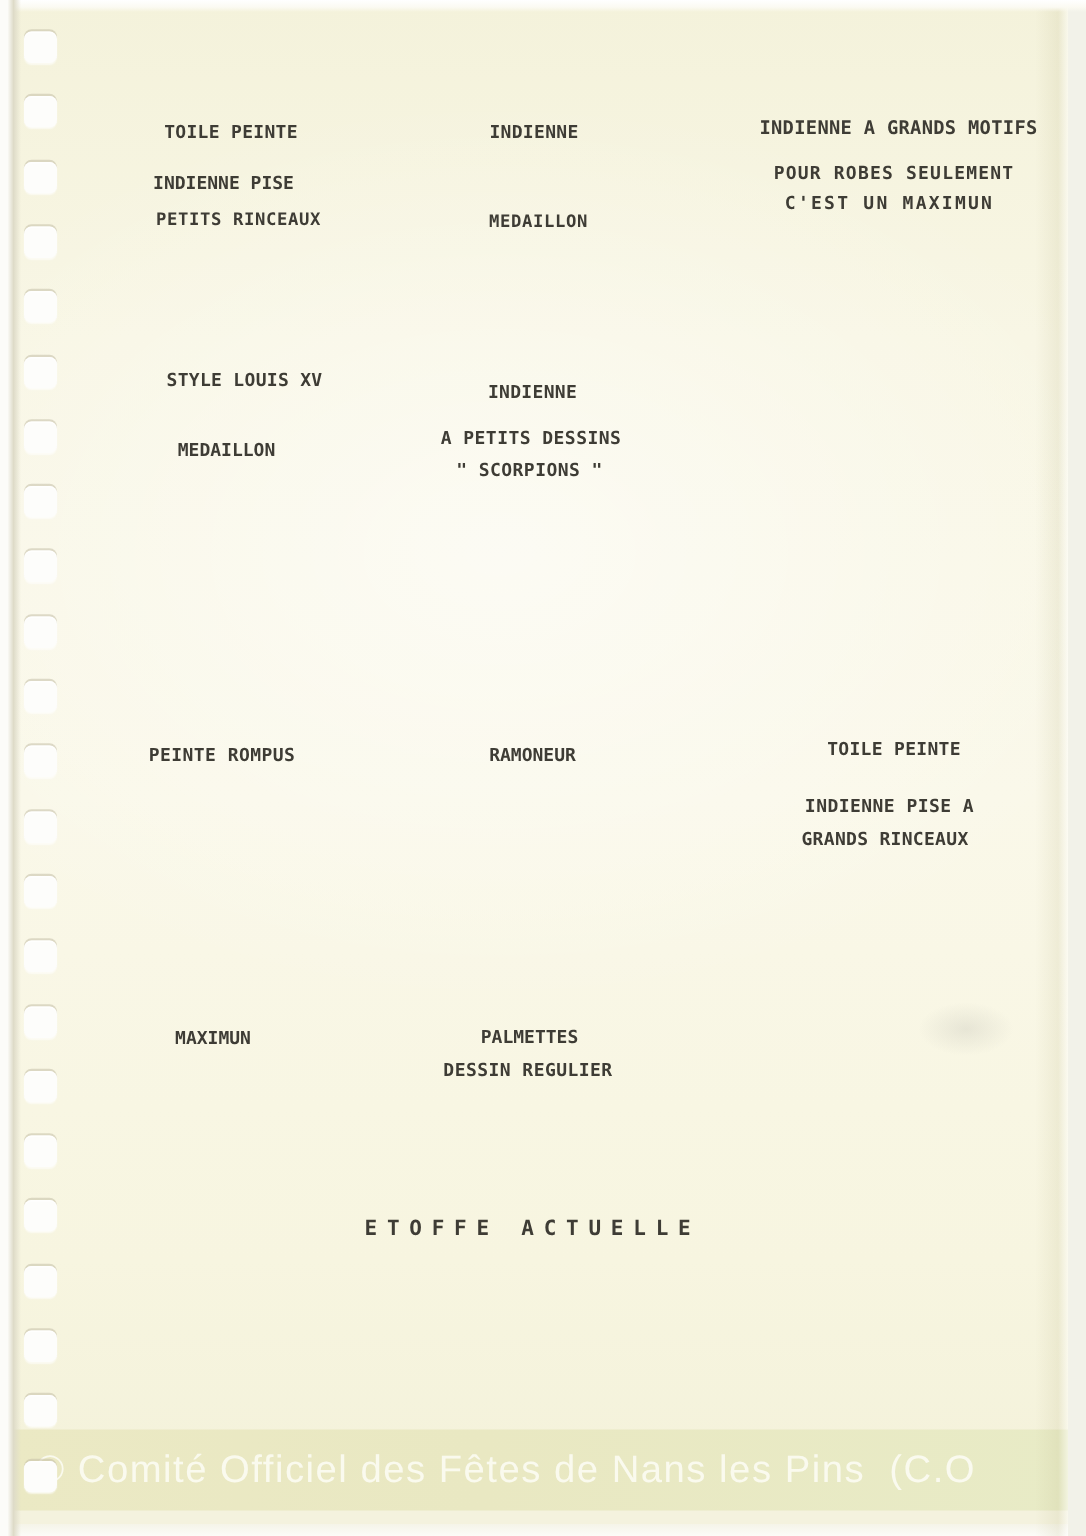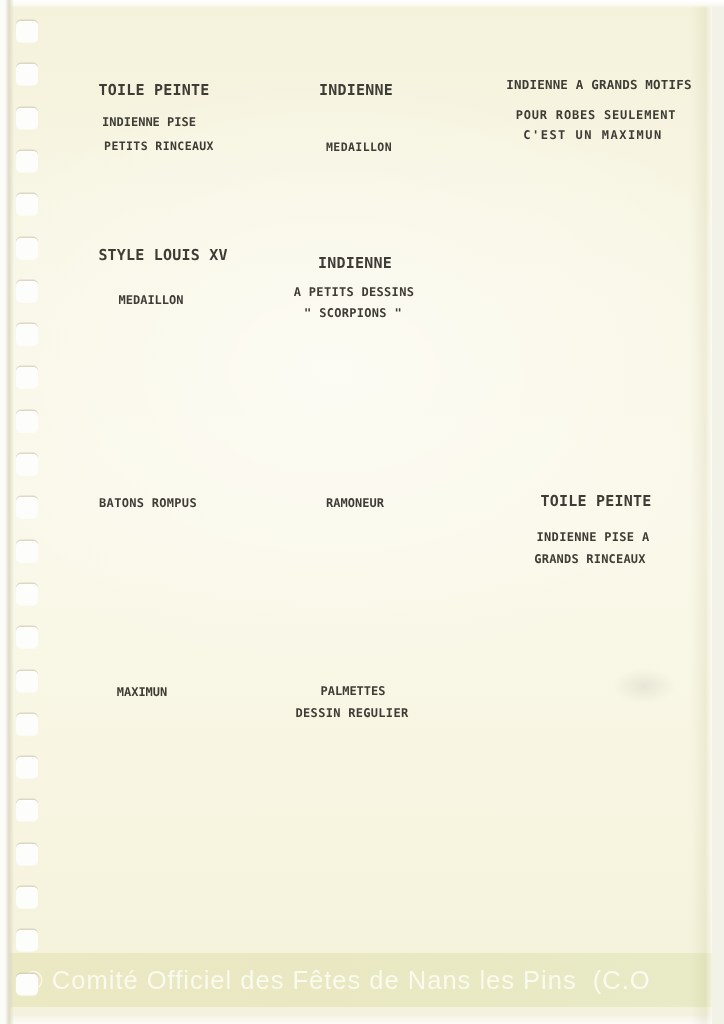--- a/index.html
+++ b/index.html
@@ -20,21 +20,21 @@
   }
   
   .label{
     position:absolute;
     transform:translateX(-50%);
     white-space:pre;
     font-weight:700;
     color:var(--ink);
     text-rendering:geometricPrecision;
   }
-  .lg {font-size:15px;letter-spacing:0.2px;}
+  .lg {font-size:12px;letter-spacing:0.2px;}
   .lg2{font-size:12.5px;letter-spacing:0.2px;}
   .md {font-size:12px;}
   .sm {font-size:11.5px;letter-spacing:0.4px;padding-left:16px;}
   .sm2{font-size:12px;}
   .title{font-size:14px;letter-spacing:6.5px;}
   
   .band{
     position:absolute;left:0;top:953px;width:714px;height:56px;
     background:linear-gradient(90deg,#ebe9c4 0%,#e9e8c2 45%,#e8ebc6 100%);
   }
@@ -85,30 +85,31 @@
   <div class="label lg2" style="left:599px;top:77px">INDIENNE A GRANDS MOTIFS</div>
   <div class="label sm2" style="left:596px;top:108px;letter-spacing:0.8px">POUR ROBES SEULEMENT</div>
   <div class="label sm2" style="left:593px;top:128px;letter-spacing:1.5px">C'EST UN MAXIMUN</div>
 
   <div class="label lg" style="left:163px;top:246px">STYLE LOUIS XV</div>
   <div class="label md" style="left:151px;top:293px">MEDAILLON</div>
   <div class="label lg" style="left:355px;top:254px">INDIENNE</div>
   <div class="label md" style="left:354px;top:285px;letter-spacing:0.3px">A PETITS DESSINS</div>
   <div class="label md" style="left:353px;top:306px;letter-spacing:0.3px">" SCORPIONS "</div>
 
-  <div class="label md" style="left:148px;top:496px;letter-spacing:0.3px">BATONS ROMPUS</div>
+  <div class="label md" style="left:148px;top:496px;letter-spacing:0.3px">PEINTE ROMPUS</div>
   <div class="label md" style="left:355px;top:496px">RAMONEUR</div>
   <div class="label lg" style="left:596px;top:492px">TOILE PEINTE</div>
   <div class="label md" style="left:593px;top:530px;letter-spacing:0.3px">INDIENNE PISE A</div>
   <div class="label md" style="left:590px;top:552px;letter-spacing:0.2px">GRANDS RINCEAUX</div>
 
   <div class="label md" style="left:142px;top:685px">MAXIMUN</div>
   <div class="label md" style="left:353px;top:684px">PALMETTES</div>
   <div class="label md" style="left:352px;top:706px;letter-spacing:0.3px">DESSIN REGULIER</div>
 
+  <div class="label title" style="left:355px;top:811px">ETOFFE ACTUELLE</div>
 
   <div class="watermark">© Comité Officiel des Fêtes de Nans les Pins  (C.O</div>
 
   <div class="perf">
       <div class="hole" style="top: 21px;"></div>
       <div class="hole" style="top: 64.3px;"></div>
       <div class="hole" style="top: 107.6px;"></div>
       <div class="hole" style="top: 150.9px;"></div>
       <div class="hole" style="top: 194.2px;"></div>
       <div class="hole" style="top: 237.5px;"></div>

